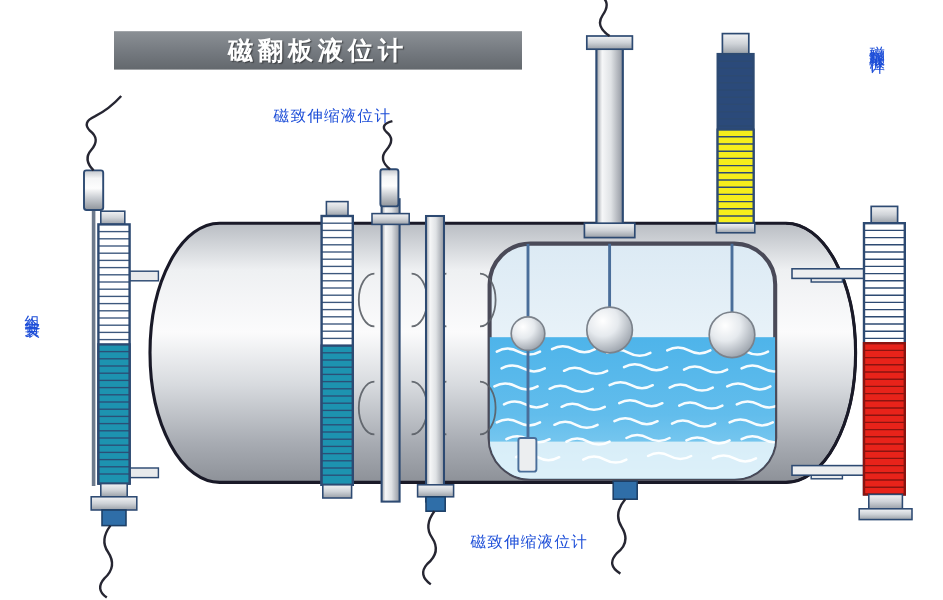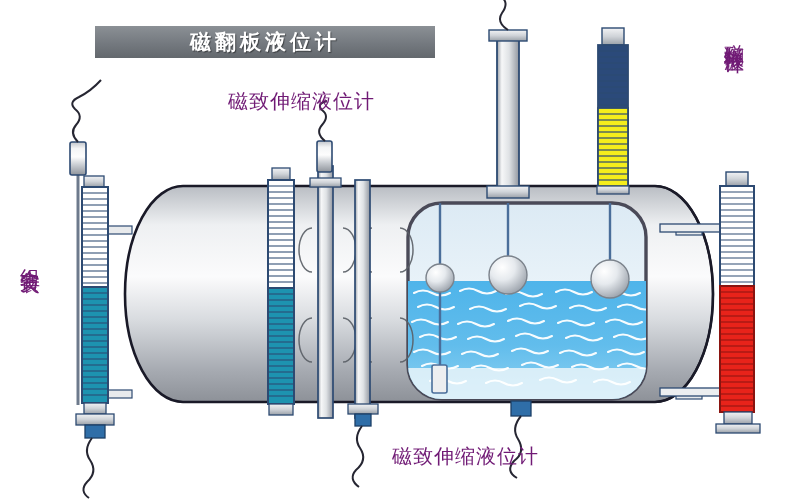--- a/index.html
+++ b/index.html
@@ -3,21 +3,21 @@
 <meta charset="utf-8">
 <style>
   html,body{margin:0;padding:0;}
   body{
     width:786px;height:500px;background:#ffffff;overflow:hidden;
     font-family:"Liberation Sans","DejaVu Sans",sans-serif;position:relative;
   }
   #stage{position:absolute;left:0;top:0;width:786px;height:500px;}
   svg{display:block;}
   .lbl{
-    position:absolute;color:#701a75;font-size:20px;letter-spacing:1px;
+    position:absolute;color:#1d4ed8;font-size:13px;letter-spacing:1px;
     font-family:"DejaVu Sans","Liberation Sans",sans-serif;white-space:nowrap;
   }
   .lbl-v{
     writing-mode:vertical-rl;text-orientation:upright;line-height:1.18;
     letter-spacing:2px;white-space:normal;
   }
   #title-banner{
     position:absolute;left:95px;top:26px;width:340px;height:32px;
     background:linear-gradient(180deg,#8b9095 0%,#74797f 55%,#63686d 100%);
   }

